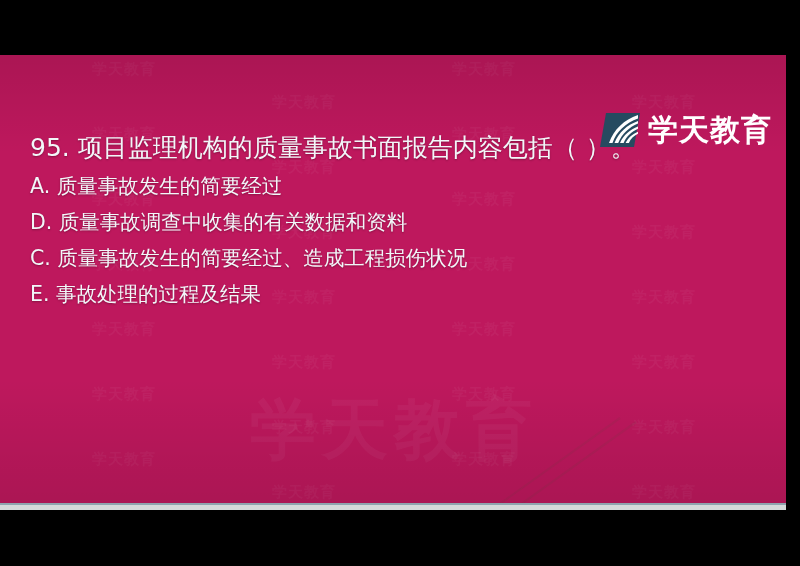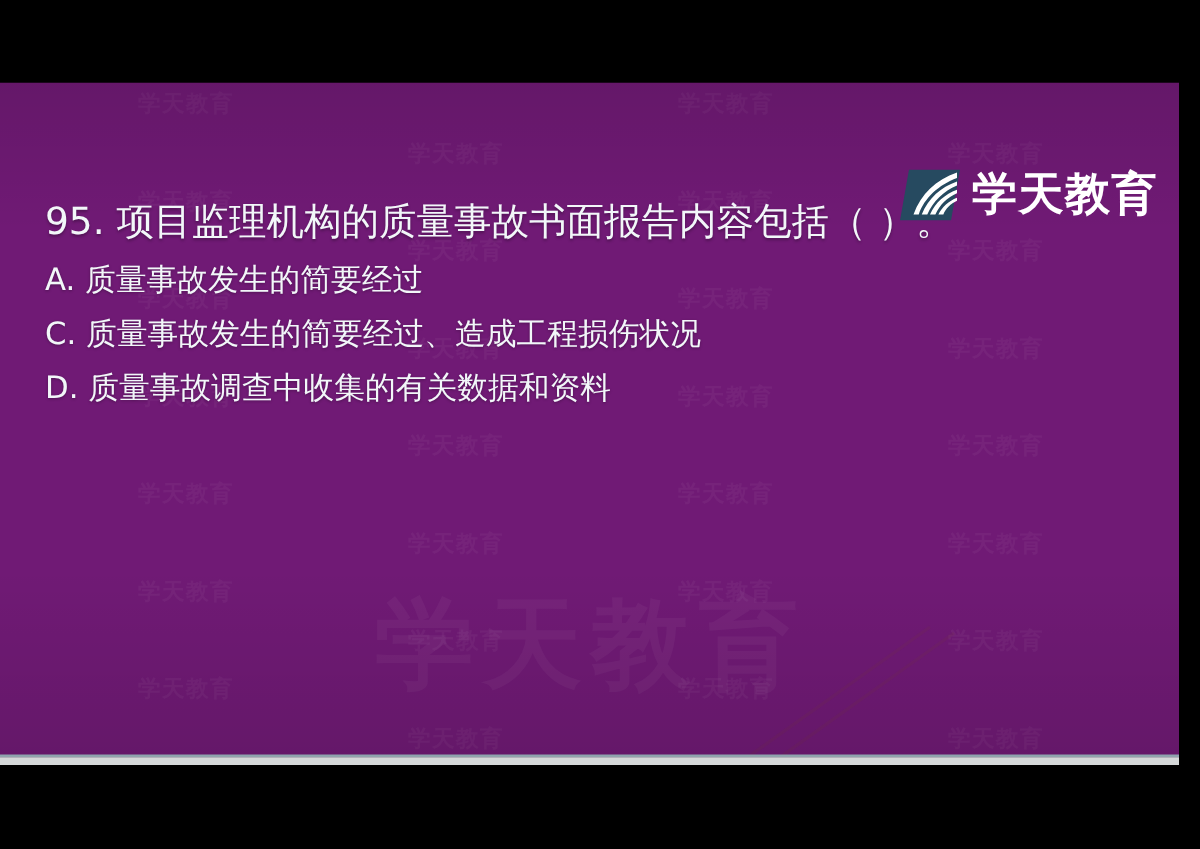--- a/index.html
+++ b/index.html
@@ -43,21 +43,21 @@
     width: 14px; height: 566px;
     background: #000000;
     z-index: 41;
   }
 
   
   .stage {
     position: absolute;
     left: 0; top: 55px;
     width: 786px; height: 450px;
-    background: #701a75;
+    background: #be185d;
     overflow: hidden;
     z-index: 10;
   }
 
   
   .wm-layer {
     position: absolute;
     left: 0; top: 0;
     width: 786px; height: 450px;
     z-index: 11;
@@ -257,22 +257,23 @@
             <path d="M25.6 30 C28 25, 32.5 21, 38 18.8 L38 20.8 C33.8 22.8, 30.5 25.9, 28.9 30 Z"></path>
           </g>
         </svg>
       </div>
       <div class="brand-name">学天教育</div>
     </div>
 
     <div class="content">
       <div class="q-line q-stem">95. 项目监理机构的质量事故书面报告内容包括（ ）。</div>
       <div class="q-line opt">A. 质量事故发生的简要经过</div>
+      <div class="q-line opt">D. 质量事故调查中收集的有关数据和资料</div>
       <div class="q-line opt">C. 质量事故发生的简要经过、造成工程损伤状况</div>
-      <div class="q-line opt">D. 质量事故调查中收集的有关数据和资料</div>
+      <div class="q-line opt">E. 事故处理的过程及结果</div>
     </div>
 
   </div>
 
   <div class="seek-hairline"></div>
   <div class="seekbar">
     <div class="seekbar-fill"></div>
   </div>
 
   <div class="bar-top"></div>

